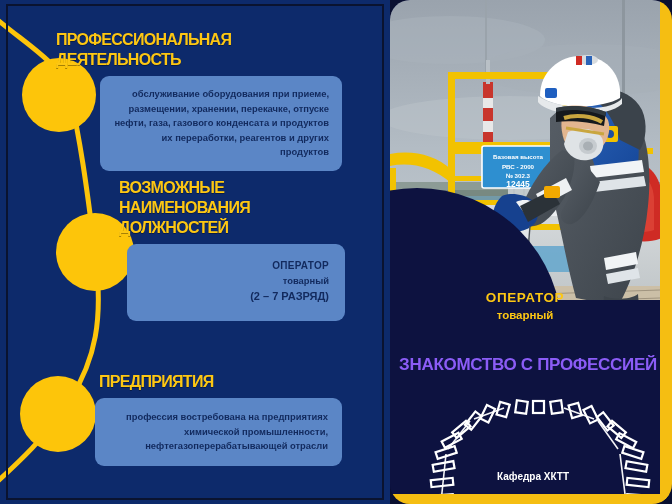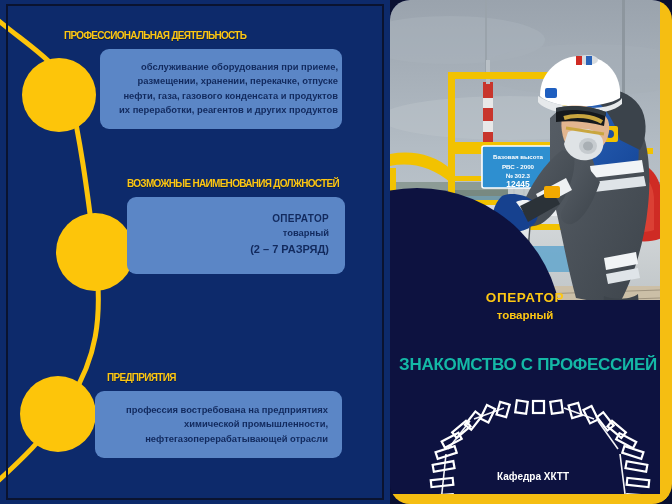--- a/index.html
+++ b/index.html
@@ -47,36 +47,36 @@
   }
   #circle-1 { left: 22px;  top: 58px;  width: 74px; height: 74px; }
   #circle-2 { left: 56px;  top: 213px; width: 78px; height: 78px; }
   #circle-3 { left: 20px;  top: 376px; width: 76px; height: 76px; }
 
   .section { position: absolute; }
 
   .sec-heading {
     color: #FDC713;
     font-weight: bold;
-    font-size: 10px;
+    font-size: 16px;
     letter-spacing: -0.7px;
     line-height: 1.25;
     text-shadow: 0 1px 0 rgba(0,0,0,0.35);
-    margin: 0 0 6px 12px;
+    margin: 0 0 6px 4px;
   }
 
   .sec-box {
     background: #5b86c6;
     border-radius: 9px;
     color: #122a5e;
     font-weight: bold;
     font-size: 9.4px;
     line-height: 1.55;
     text-align: right;
-    padding: 11px 4px 11px 13px;
+    padding: 11px 13px 11px 13px;
     box-sizing: border-box;
   }
 
   
   #section-1 { left: 52px; top: 30px; width: 290px; }
   #section-1 .sec-box { width: 242px; margin-left: 48px; }
   
   #section-2 { left: 115px; top: 178px; width: 230px; }
   #section-2 .sec-box { width: 218px; margin-left: 12px; padding: 14px 16px 16px; }
   
@@ -166,21 +166,21 @@
     color: #FDC713;
     font-weight: bold;
     font-size: 11.5px;
     margin: 4px 0 0 0;
   }
   #poster-headline {
     position: absolute;
     left: 0; top: 355px;
     width: 276px;
     text-align: center;
-    color: #14b8a6;
+    color: #8b5cf6;
     font-weight: bold;
     font-size: 17px;
     letter-spacing: -0.3px;
     z-index: 20;
   }
 
   
   #fan-arc {
     position: absolute;
     left: 18px; bottom: 0px;

